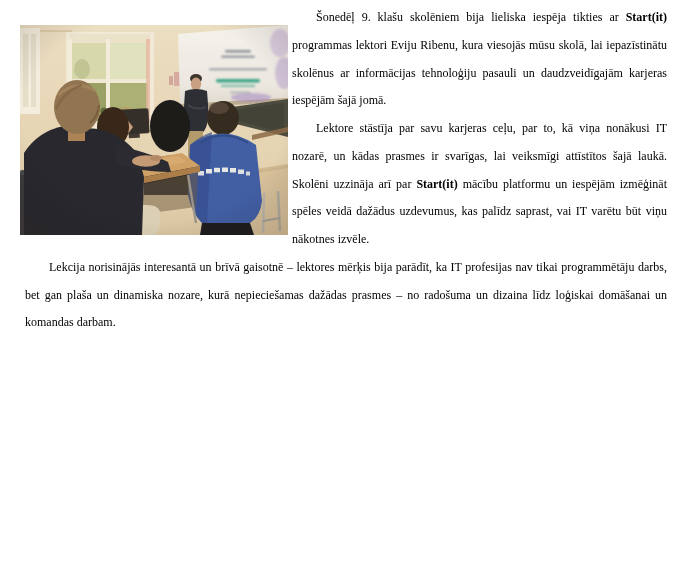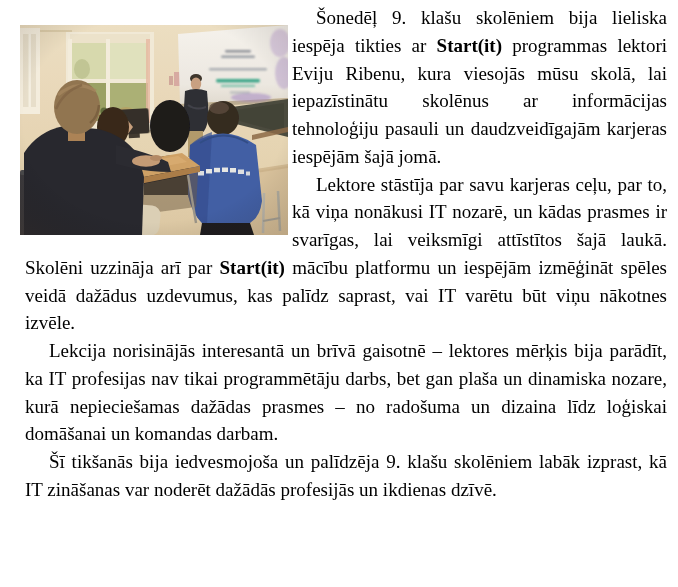--- a/index.html
+++ b/index.html
@@ -5,21 +5,21 @@
   html, body { margin: 0; padding: 0; background: #ffffff; }
   body {
     width: 678px; height: 587px; overflow: hidden;
     font-family: "Liberation Serif", "DejaVu Serif", serif;
   }
   .doc {
     box-sizing: border-box;
     width: 678px; height: 509px;
     padding: 4px 11px 16px 25px;
     color: #000000;
-    font-size: 19px;
+    font-size: 12px;
     line-height: 27.75px;
     text-align: justify;
   }
   .doc p {
     margin: 0;
     text-indent: 24px;
   }
   .photo {
     float: left;
     width: 268px; height: 210px;
@@ -215,15 +215,14 @@
   </figure>
 
   <p><span>Šonedēļ 9. klašu skolēniem bija lieliska iespēja tikties ar </span><b>Start(it)</b><span> programmas lektori Eviju Ribenu, kura viesojās mūsu skolā, lai iepazīstinātu skolēnus ar informācijas tehnoloģiju pasauli un daudzveidīgajām karjeras iespējām šajā jomā.</span></p>
 
   <p><span>Lektore stāstīja par savu karjeras ceļu, par to, kā viņa nonākusi IT nozarē, un kādas prasmes ir svarīgas, lai veiksmīgi attīstītos šajā laukā. Skolēni uzzināja arī par </span><b>Start(it)</b><span> mācību platformu un iespējām izmēģināt spēles veidā dažādus uzdevumus, kas palīdz saprast, vai IT varētu būt viņu nākotnes izvēle.</span></p>
 
   <p><span>Lekcija norisinājās interesantā un brīvā gaisotnē – lektores mērķis bija parādīt, ka IT profesijas nav tikai programmētāju darbs, bet gan plaša un dinamiska nozare, kurā nepieciešamas dažādas prasmes – no radošuma un dizaina līdz loģiskai domāšanai un komandas darbam.</span></p>
 
 
 
-  <p><span>Šī tikšanās bija iedvesmojoša un palīdzēja 9. klašu skolēniem labāk izprast, kā IT zināšanas var noderēt dažādās profesijās un ikdienas dzīvē.</span></p>
 
 </div>
 
 </body></html>

